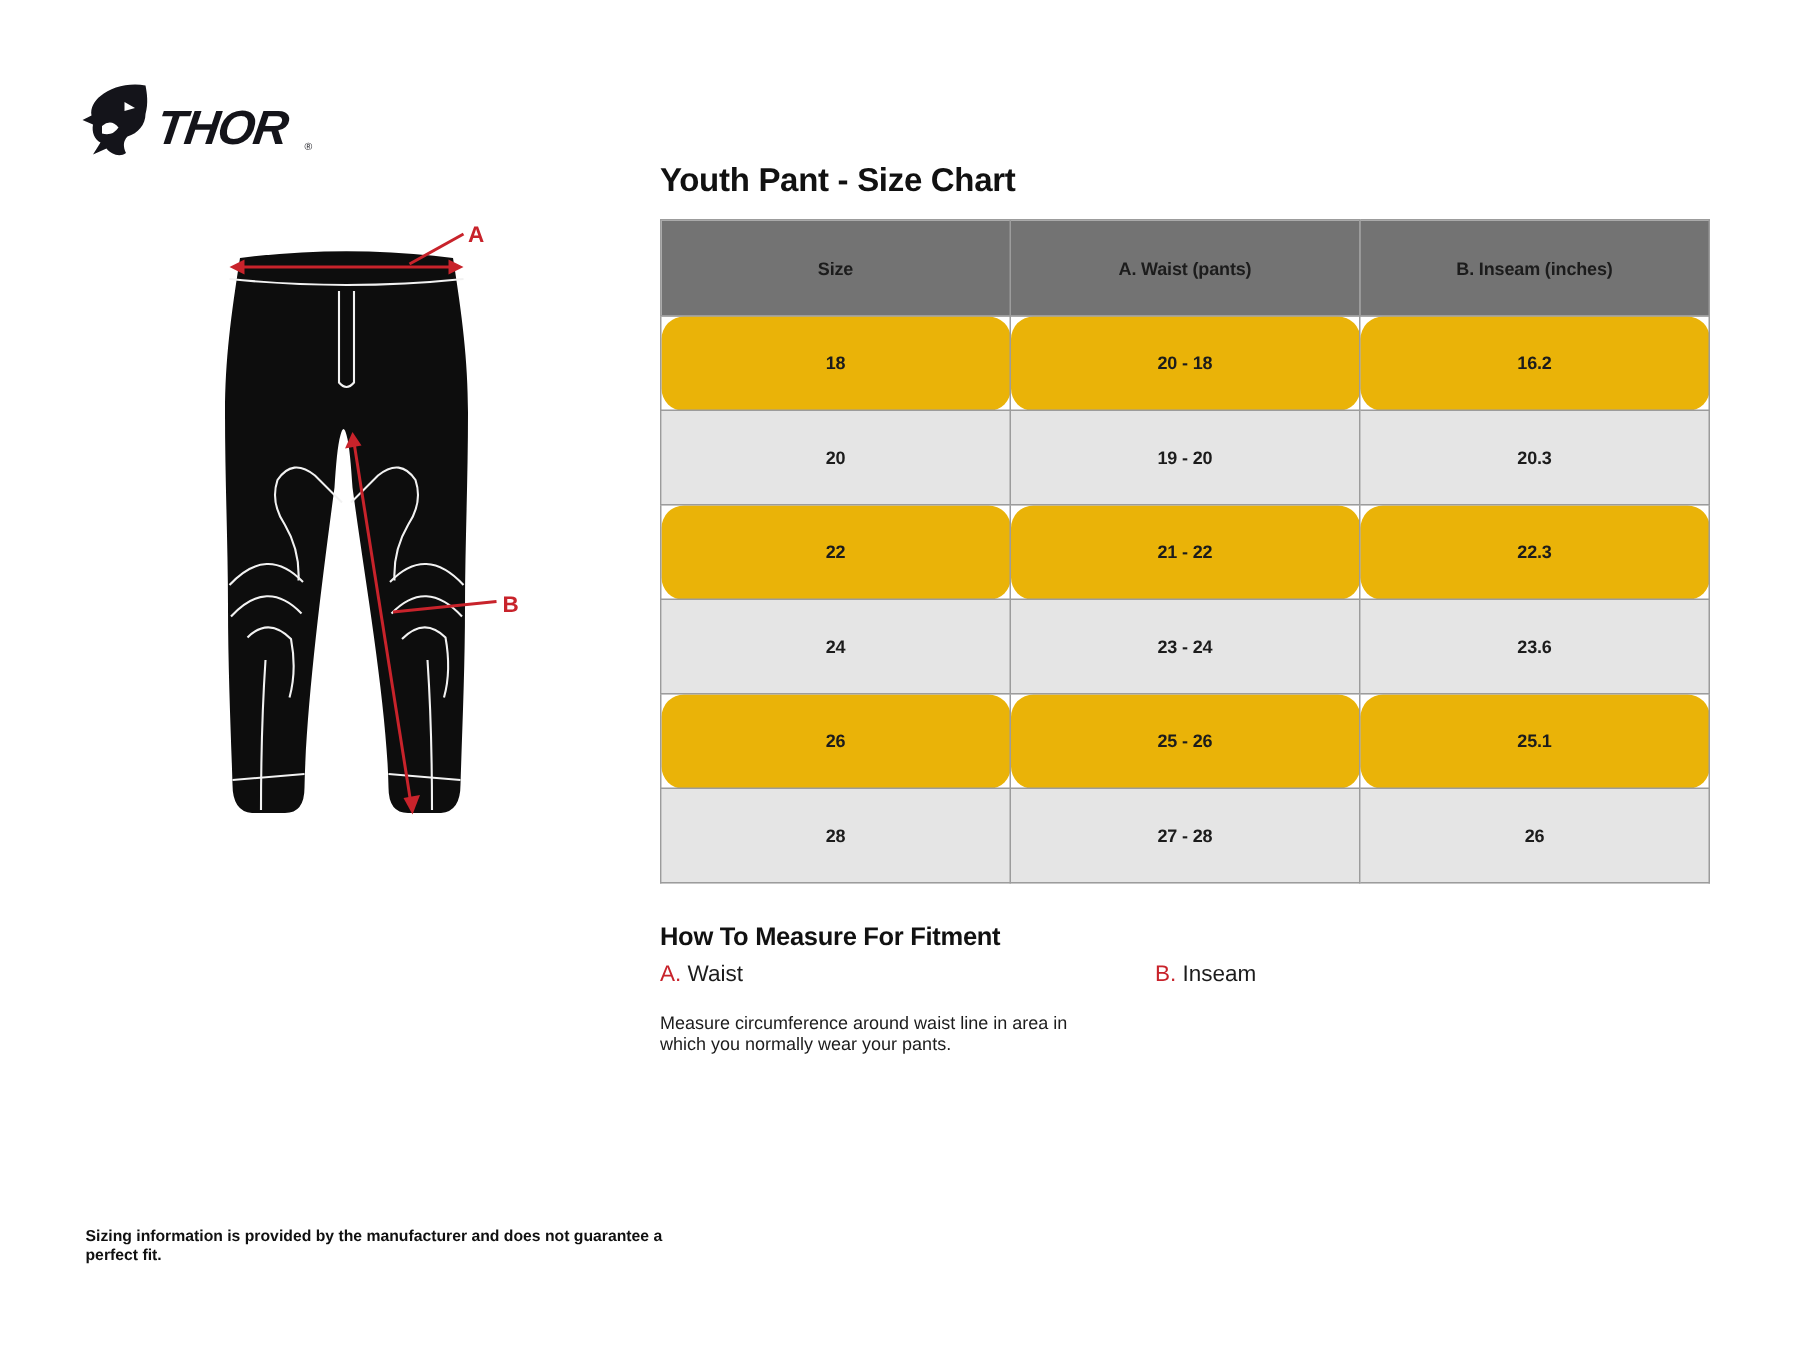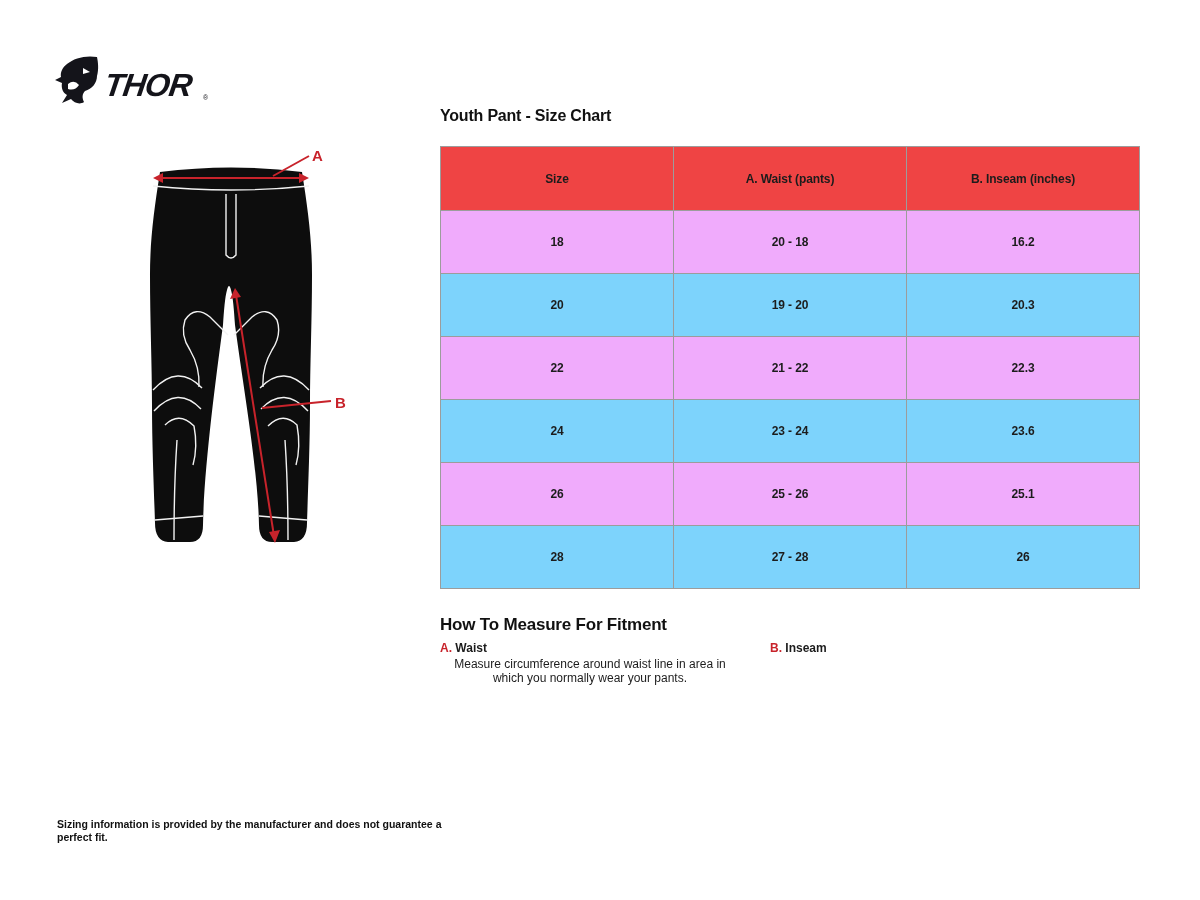--- a/index.html
+++ b/index.html
@@ -16,49 +16,49 @@
 
   
   .logo { position: absolute; left: 53px; top: 55px; width: 160px; height: 52px; }
 
   
   .pant-diagram { position: absolute; left: 95px; top: 135px; width: 300px; height: 435px; }
 
   
   .chart-title {
     position: absolute; left: 440px; top: 107px;
-    font-size: 16px; font-weight: 700; letter-spacing: -0.2px; color: #111;
+    font-size: 22px; font-weight: 700; letter-spacing: -0.2px; color: #111;
   }
 
   
   .size-table {
     position: absolute; left: 440px; top: 146px; width: 700px;
     border-collapse: collapse; table-layout: fixed;
   }
   .size-table th, .size-table td {
     border: 1px solid #9c9c9c;
     text-align: center; vertical-align: middle;
     font-size: 12px; font-weight: 700; color: #1c1c1c;
     letter-spacing: -0.1px;
   }
-  .size-table th { height: 64px; background: #ef4444; }
-  .size-table td { height: 63px; background: #7dd3fc; }
-  .size-table tr.alt td { background: #f0abfc; }
+  .size-table th { height: 64px; background: #737373; }
+  .size-table td { height: 63px; background: #e5e5e5; }
+  .size-table tr.alt td { background: #eab308; border-radius: 15px; }
 
   
   .measure-heading {
     position: absolute; left: 440px; top: 615px;
     font-size: 17px; font-weight: 700; letter-spacing: -0.2px; color: #111;
   }
   .measure-item { position: absolute; top: 641px; width: 300px; }
   .measure-item.item-a { left: 440px; }
   .measure-item.item-b { left: 770px; }
-  .measure-item .item-title { font-size: 12px; font-weight: 700; color: #1c1c1c; }
+  .measure-item .item-title { font-size: 15px; font-weight: 400; color: #1c1c1c; }
   .measure-item .item-title .letter { color: #c8232b; }
-  .measure-item .item-desc { font-size: 12px; font-weight: 400; line-height: 14px; color: #1c1c1c; margin-top: 2px; text-align: center; }
+  .measure-item .item-desc { font-size: 12px; font-weight: 400; line-height: 14px; color: #1c1c1c; margin-top: 17px; }
 
   
   .footer-note {
     position: absolute; left: 57px; top: 818px; width: 420px;
     font-size: 10.5px; font-weight: 700; line-height: 13px; color: #111;
   }
 </style>
 </head>
 <body>
 

